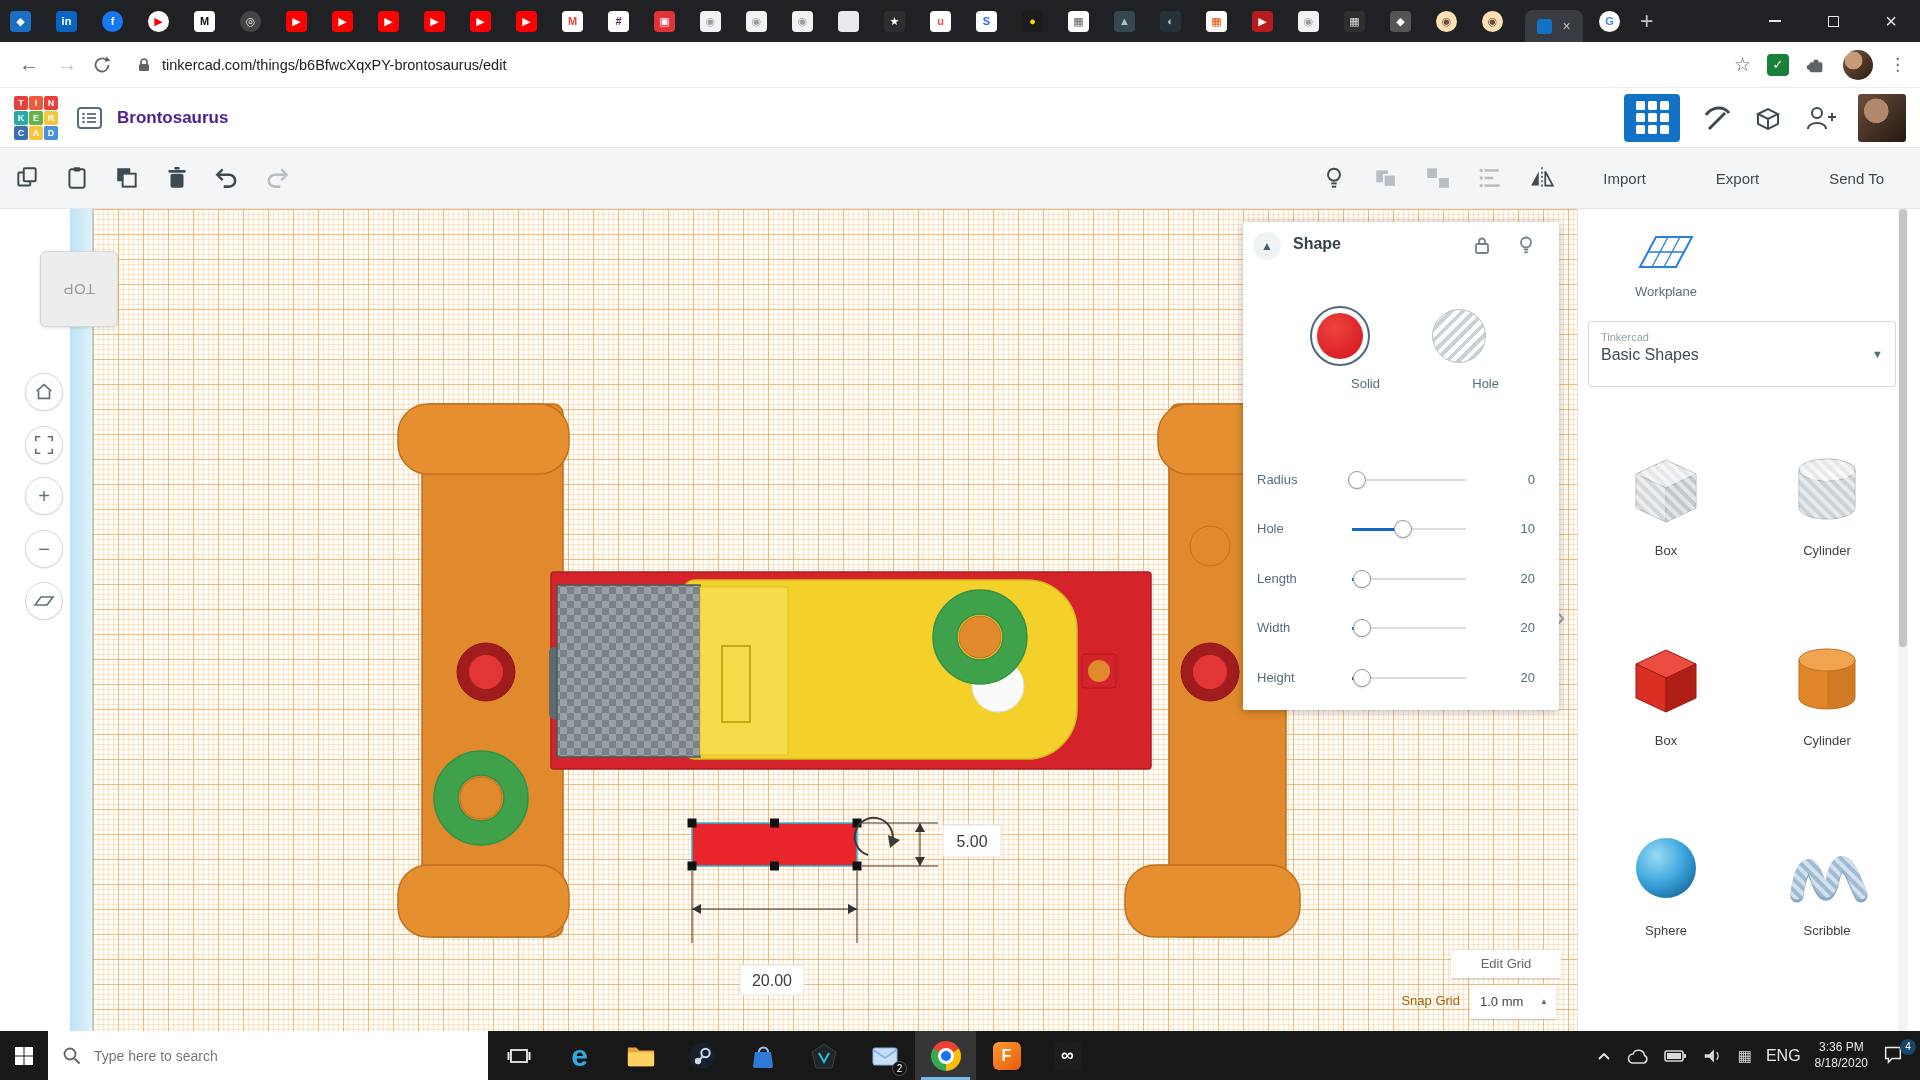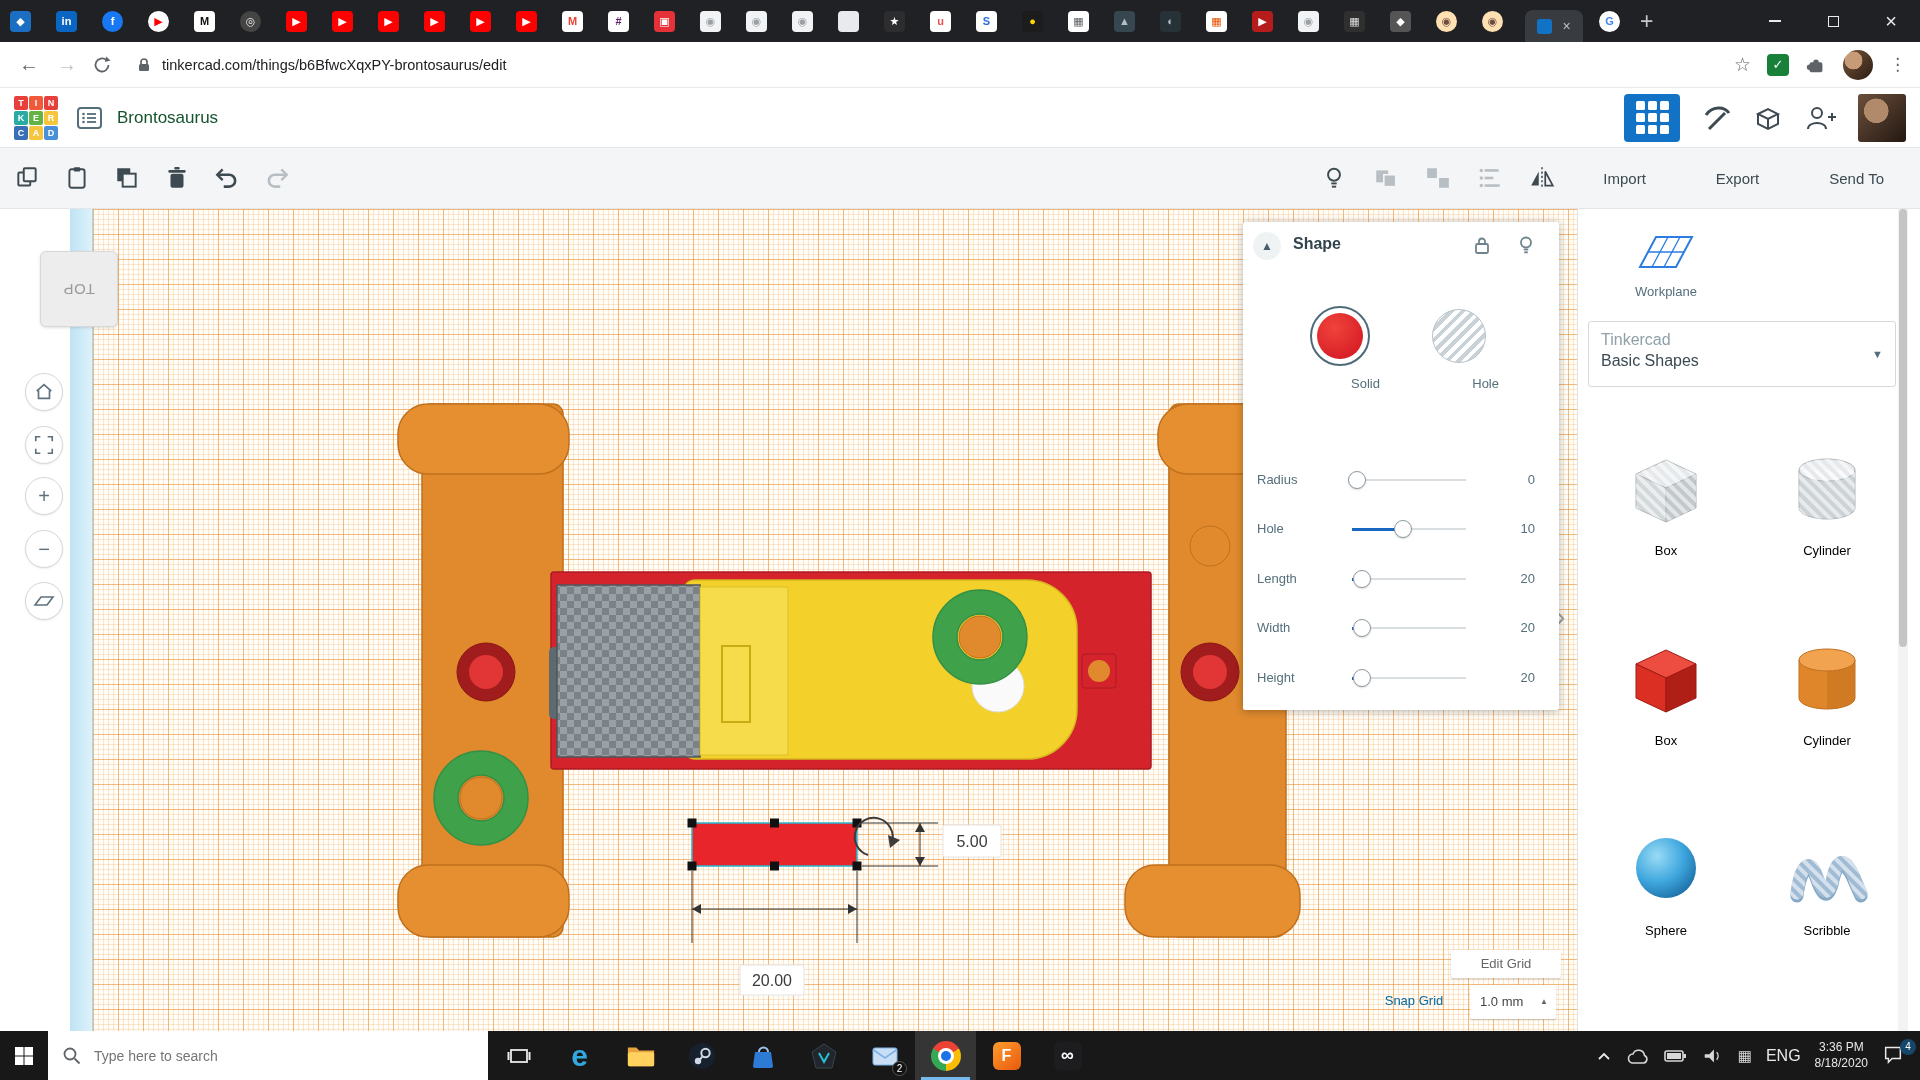--- a/index.html
+++ b/index.html
@@ -37,21 +37,21 @@
     display:flex; align-items:center; justify-content:center; }
   .avatar-sm { width:30px; height:30px; border-radius:50%;
     background: radial-gradient(circle at 35% 35%, #c79a78 0 32%, transparent 33%), linear-gradient(135deg,#7a573f,#2b1c12); }
   .kebab { font-size:17px; color:#5f6368; }
 
   
   .tc-header { height:60px; background:#fff; border-bottom:1px solid #e8e8e8; display:flex; align-items:center; padding:0 10px; }
   .logo { display:grid; grid-template-columns:repeat(3,14px); grid-auto-rows:14px; gap:1px; margin-left:4px; }
   .lg { display:flex; align-items:center; justify-content:center; font-size:9px; font-weight:bold; color:#fff; border-radius:2px; }
   .list-ic { margin-left:18px; }
-  .page-title { margin-left:14px; font-size:17px; font-weight:400; color:#14532d; }
+  .page-title { margin-left:14px; font-size:17px; font-weight:700; color:#4c1d95; }
   .hdr-right { margin-left:auto; display:flex; align-items:center; gap:20px; padding-right:4px; }
   .grid-btn { width:56px; height:48px; background:#1273C6; border-radius:4px; display:grid;
     grid-template-columns:repeat(3,9px); grid-auto-rows:9px; gap:3px; align-content:center; justify-content:center; }
   .grid-btn span { background:#fff; border-radius:1.5px; }
   .avatar-hdr { width:48px; height:48px; border-radius:3px;
     background: radial-gradient(circle at 38% 35%, #b08a6a 0 28%, transparent 29%), linear-gradient(135deg,#6b4f3c,#241811); }
 
   
   .tc-toolbar { height:61px; background:#F4F5F6; border-bottom:1px solid #E3E5E6; display:flex; align-items:center; padding:0 14px; }
   .tool-left { display:flex; align-items:center; gap:24px; }
@@ -76,21 +76,21 @@
     box-shadow:0 1px 3px rgba(0,0,0,.12); z-index:6; }
   .vc-text { transform:rotate(180deg); color:#9B9B9B; font-size:15px; letter-spacing:.5px; }
   .navbtn { position:absolute; left:25px; width:38px; height:38px; border-radius:50%; background:#fff;
     border:1px solid #D3D8DA; display:flex; align-items:center; justify-content:center; color:#5E717C;
     box-shadow:0 1px 2px rgba(0,0,0,.08); z-index:6; font-size:20px; }
   .model-svg { position:absolute; left:0; top:0; z-index:2; pointer-events:none; }
   .panel-chevron { position:absolute; left:1556px; top:392px; font-size:28px; color:#9AA0A3; z-index:4; }
   .edit-grid-btn { position:absolute; left:1451px; top:741px; width:110px; height:28px; background:#fff;
     border-radius:2px; box-shadow:0 1px 2px rgba(0,0,0,.2); font-size:13px; color:#666; text-align:center;
     line-height:28px; z-index:4; }
-  .snap-label { position:absolute; left:1368px; top:784px; width:92px; text-align:center; font-size:13px; color:#0369a1; z-index:4; }
+  .snap-label { position:absolute; left:1368px; top:784px; width:92px; text-align:right; font-size:13px; color:#a16207; z-index:4; }
   .snap-dd { position:absolute; left:1470px; top:776px; width:86px; height:34px; background:#fff; border-radius:2px;
     box-shadow:0 1px 2px rgba(0,0,0,.2); font-size:13px; color:#444; line-height:34px; padding-left:10px; z-index:4; }
   .snap-caret { position:absolute; right:8px; top:0; font-size:8px; color:#666; }
 
   
   .shape-panel { position:absolute; left:1243px; top:13px; width:316px; height:488px; background:#fff;
     border-radius:2px; box-shadow:0 1px 8px rgba(0,0,0,.3); z-index:5; }
   .sp-collapse { position:absolute; left:10px; top:10px; width:28px; height:28px; border-radius:50%;
     background:#F0F3F4; display:flex; align-items:center; justify-content:center; color:#4A5D68; font-size:12px; }
   .sp-title { position:absolute; left:50px; top:13px; font-size:16px; font-weight:600; color:#33444D; }
@@ -112,26 +112,26 @@
     border:1.5px solid #8D9AA1; box-shadow:0 1px 2px rgba(0,0,0,.15); }
   .sval { position:absolute; right:24px; top:8px; font-size:13px; color:#546E7A; }
 
   
   .sidebar { position:absolute; left:1577px; top:0; width:343px; height:822px; background:#fff; border-left:1px solid #E2E2E2; }
   .tool { position:absolute; top:14px; width:140px; text-align:center; }
   .tool .t-ic { height:52px; display:flex; align-items:flex-end; justify-content:center; }
   .tool .t-lb { margin-top:9px; font-size:13px; color:#546E7A; }
   .dropdown { position:absolute; left:10px; top:112px; width:308px; height:66px; border:1px solid #D3D9DC;
     border-radius:3px; background:#fff; }
-  .dd-top { margin:9px 0 0 12px; font-size:16px; color:#8FA0A8; }
+  .dd-top { margin:9px 0 0 12px; font-size:11px; color:#8FA0A8; }
   .dd-val { margin:3px 0 0 12px; font-size:16px; color:#3B4A52; }
   .dd-caret { position:absolute; right:12px; top:26px; font-size:11px; color:#546E7A; }
   .scell { position:absolute; width:140px; text-align:center; }
   .sicon { height:102px; display:flex; align-items:center; justify-content:center; }
-  .slbl { font-size:13px; color:#000000; margin-top:4px; }
+  .slbl { font-size:13px; color:#404040; margin-top:4px; }
   .sb-track { position:absolute; left:320px; top:0; width:10px; height:822px; background:#F3F3F3; }
   .sb-thumb { position:absolute; left:1px; top:0; width:8px; height:438px; background:#C5C5C5; border-radius:4px; }
 
   
   .taskbar { height:49px; background:#181818; display:flex; align-items:stretch; }
   .tb-start { width:48px; display:flex; align-items:center; justify-content:center; }
   .tb-search { width:440px; background:#fff; display:flex; align-items:center; }
   .tb-search svg { margin:0 10px 0 14px; }
   .tb-search input { border:none; outline:none; font-size:14px; color:#333; width:330px; background:transparent;
     font-family:"Liberation Sans","DejaVu Sans",sans-serif; }

